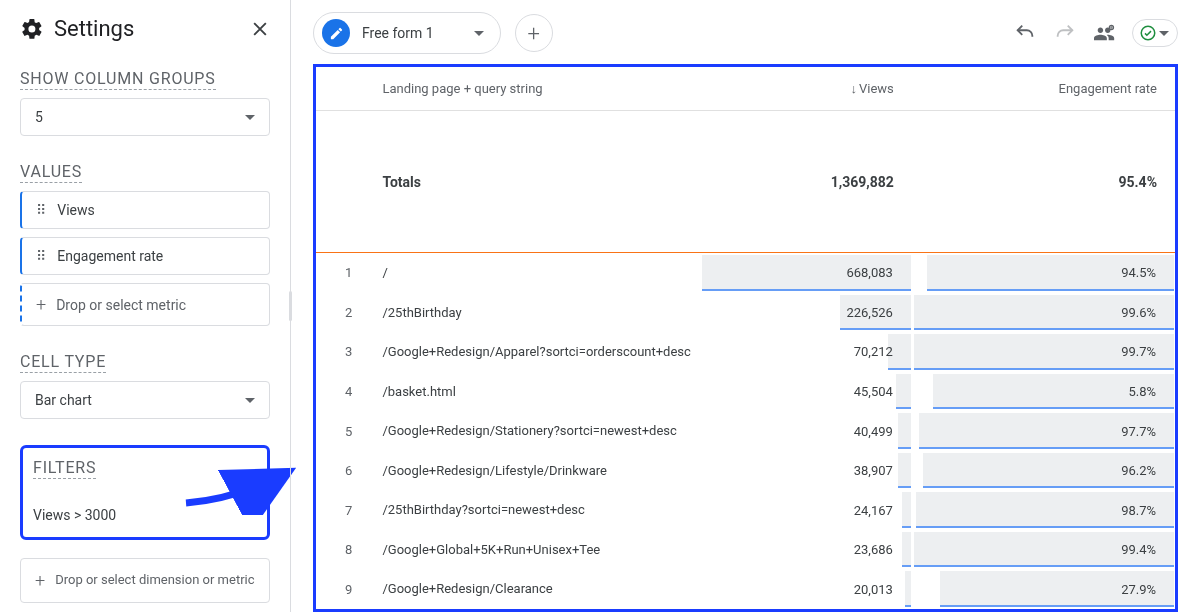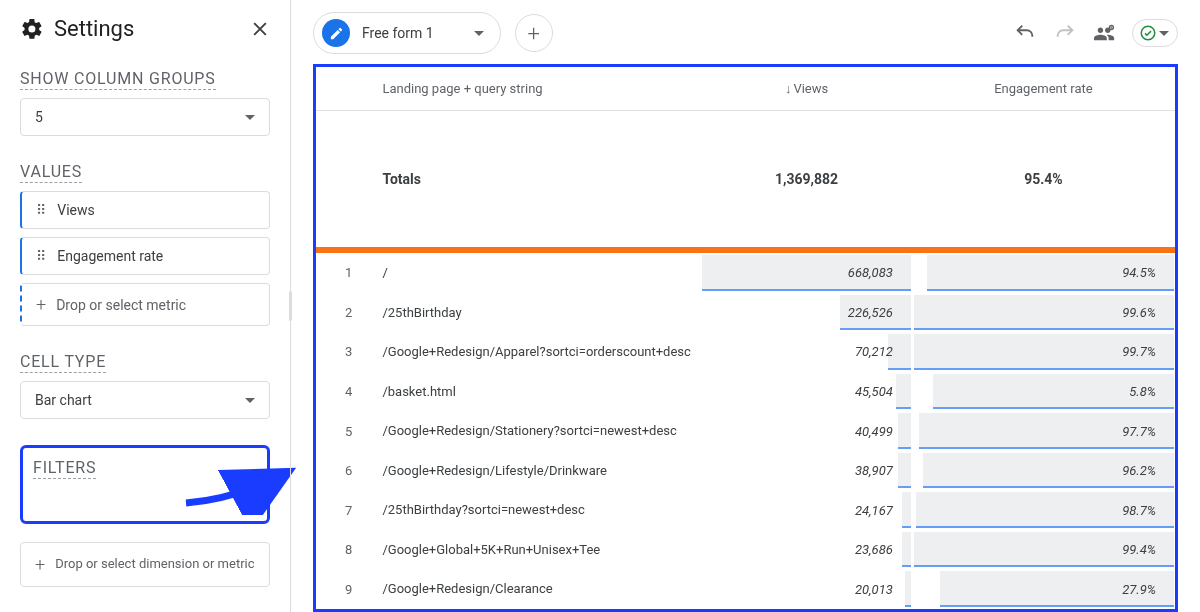--- a/index.html
+++ b/index.html
@@ -277,35 +277,35 @@
     }
     .table th {
       text-align: left;
       font-weight: 400;
       color: #5f6368;
       padding: 14px 18px;
       border-bottom: 1px solid #e0e0e0;
       font-size: 13px;
     }
     .table th.num, .table td.num {
-      text-align: center;
+      text-align: right;
     }
     .col-idx { width: 46px; }
     .col-page { width: 320px; }
     .col-views { width: 200px; }
     .col-eng { width: 250px; }
     .sort-arrow {
       font-size: 13px;
       margin-right: 2px;
     }
     .totals-row td {
       padding: 16px 18px;
       font-weight: 700;
       font-size: 14px;
-      border-bottom: 6px solid #f97316;
+      border-bottom: 1px solid #f97316;
     }
     .data-row td {
       padding: 11px 18px;
       font-size: 13px;
       color: #3c4043;
     }
     .data-row td.idx {
       text-align: right;
       color: #5f6368;
       padding-right: 12px;
@@ -313,21 +313,20 @@
     .data-row td.page {
       word-break: break-all;
       padding-right: 8px;
       line-height: 1.35;
     }
     .bar-cell {
       position: relative;
       padding: 0 !important;
       height: 38px;
       vertical-align: middle;
-      font-style: italic;
     }
     .bar-bg {
       position: absolute;
       inset: 2px 1px;
       display: flex;
       justify-content: flex-end;
       align-items: center;
     }
     .bar-fill {
       position: absolute;
@@ -393,20 +392,21 @@
   <div class="section">
     <div class="section-label">CELL TYPE</div>
     <div class="select-box">
       <span>Bar chart</span>
       <div class="caret-down"></div>
     </div>
   </div>
 
   <div class="filters-box">
     <div class="section-label">FILTERS</div>
+    <div class="filter-text">Views &gt; 3000</div>
   </div>
 
   <div class="drop-dim">
     <span class="plus">+</span>
     <span>Drop or select dimension or metric</span>
   </div>
 
   <svg class="arrow-svg" width="130" height="60" viewBox="0 0 130 60">
     <defs>
       <marker id="ahead" markerWidth="12" markerHeight="12" refX="9" refY="5" orient="auto">

